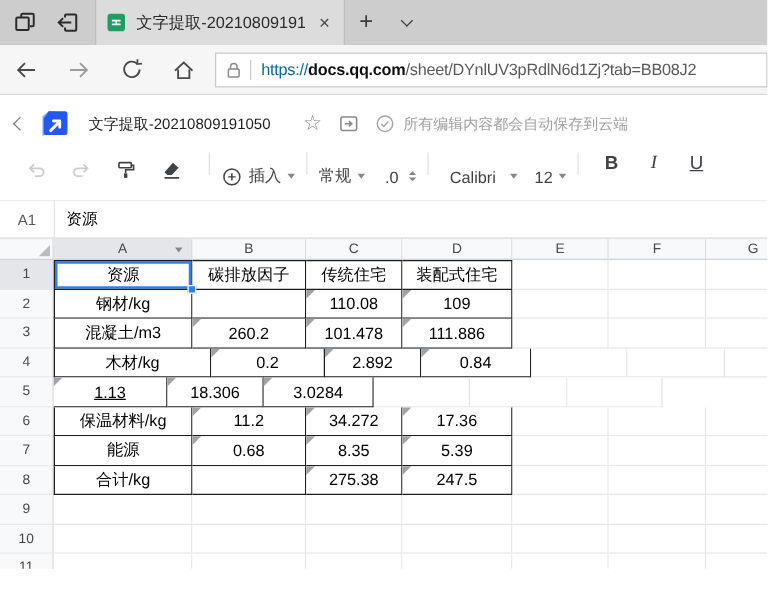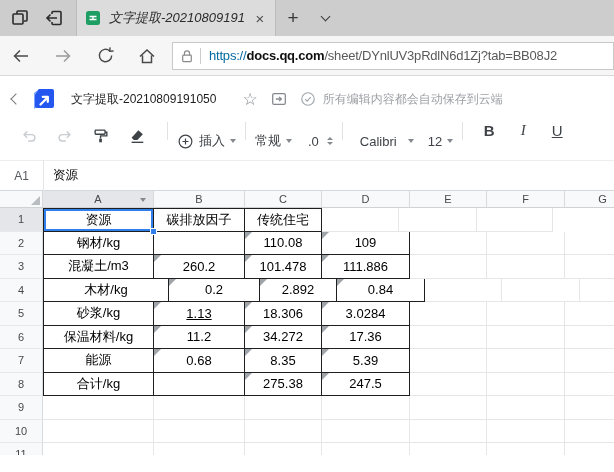--- a/index.html
+++ b/index.html
@@ -3,21 +3,21 @@
 <meta charset="utf-8">
 <style>
   * { margin:0; padding:0; box-sizing:border-box; }
   html,body { width:614px; height:472px; overflow:hidden; }
   body { font-family:"Liberation Sans","DejaVu Sans",sans-serif; background:#fff; position:relative; }
 
   
   .tabbar { height:36px; background:#cdcdcd; display:flex; align-items:stretch; }
   .tabbar-icons { display:flex; align-items:center; padding:0 6px 0 8px; gap:10px; }
   .tb-ic { width:24px; height:24px; display:flex; align-items:center; justify-content:center; cursor:pointer; }
-  .tab { width:200px; margin-left:4px; background:#dcdcdc; border-left:1px solid #bdbdbd; border-right:1px solid #bdbdbd; display:flex; align-items:center; padding:0 8px; gap:8px;font-style:italic; }
+  .tab { width:200px; margin-left:4px; background:#dcdcdc; border-left:1px solid #bdbdbd; border-right:1px solid #bdbdbd; display:flex; align-items:center; padding:0 8px; gap:8px; }
   .tab-title { font-size:13px; color:#2b2b2b; white-space:nowrap; overflow:hidden; flex:1; }
   .tab-close { font-size:15px; color:#4d4d4d; padding:0 3px; cursor:pointer; }
   .newtab { width:34px; display:flex; align-items:center; justify-content:center; font-size:19px; font-weight:300; color:#3a3a3a; cursor:pointer; }
   .tab-chev { width:30px; display:flex; align-items:center; justify-content:center; cursor:pointer; }
   .chev { width:7px; height:7px; border-right:1.6px solid #3a3a3a; border-bottom:1.6px solid #3a3a3a; transform:rotate(45deg); margin-top:-3px; }
 
   
   .navbar { height:40px; background:#f6f6f6; border-bottom:1px solid #d9d9d9; display:flex; align-items:center; }
   .nav-ic { width:42px; height:40px; display:flex; align-items:center; justify-content:center; cursor:pointer; }
   .urlbox { flex:1; height:28px; margin-left:4px; background:#fff; border:1px solid #c8c8c8; display:flex; align-items:center; padding:0 8px; overflow:hidden; }
@@ -245,20 +245,21 @@
       <div class="col-h" style="width: 77px;">E</div>
       <div class="col-h" style="width: 78px;">F</div>
       <div class="col-h" style="width: 76px;">G</div>
     </div>
   <div id="grid-body">
       <div class="g-row">
         <div class="row-h sel">1</div>
         <div class="cell t tl tt selcell" style="width: 111px;">资源<span class="handle"></span></div>
         <div class="cell t tt" style="width: 91px;">碳排放因子</div>
         <div class="cell t tt" style="width: 77px;">传统住宅</div>
+        <div class="cell t tt" style="width: 88px;">装配式住宅</div>
         <div class="cell" style="width: 77px;"></div>
         <div class="cell" style="width: 78px;"></div>
         <div class="cell" style="width: 76px;"></div>
       </div>
       <div class="g-row">
         <div class="row-h">2</div>
         <div class="cell t tl" style="width: 111px;">钢材/kg</div>
         <div class="cell t" style="width: 91px;"></div>
         <div class="cell t" style="width: 77px;">110.08<span class="mark"></span></div>
         <div class="cell t" style="width: 88px;">109<span class="mark"></span></div>
@@ -281,21 +282,20 @@
         <div class="cell t tl" style="width: 126px;">木材/kg</div>
         <div class="cell t" style="width: 91px;">0.2<span class="mark"></span></div>
         <div class="cell t" style="width: 77px;">2.892<span class="mark"></span></div>
         <div class="cell t" style="width: 88px;">0.84<span class="mark"></span></div>
         <div class="cell" style="width: 77px;"></div>
         <div class="cell" style="width: 78px;"></div>
         <div class="cell" style="width: 76px;"></div>
       </div>
       <div class="g-row">
         <div class="row-h">5</div>
-        <div class="cell t tl" style="width: 111px;">砂浆/kg</div>
         <div class="cell t" style="width: 91px; text-decoration: underline;">1.13<span class="mark"></span></div>
         <div class="cell t" style="width: 77px;">18.306<span class="mark"></span></div>
         <div class="cell t" style="width: 88px;">3.0284<span class="mark"></span></div>
         <div class="cell" style="width: 77px;"></div>
         <div class="cell" style="width: 78px;"></div>
         <div class="cell" style="width: 76px;"></div>
       </div>
       <div class="g-row">
         <div class="row-h">6</div>
         <div class="cell t tl" style="width: 111px;">保温材料/kg</div>

